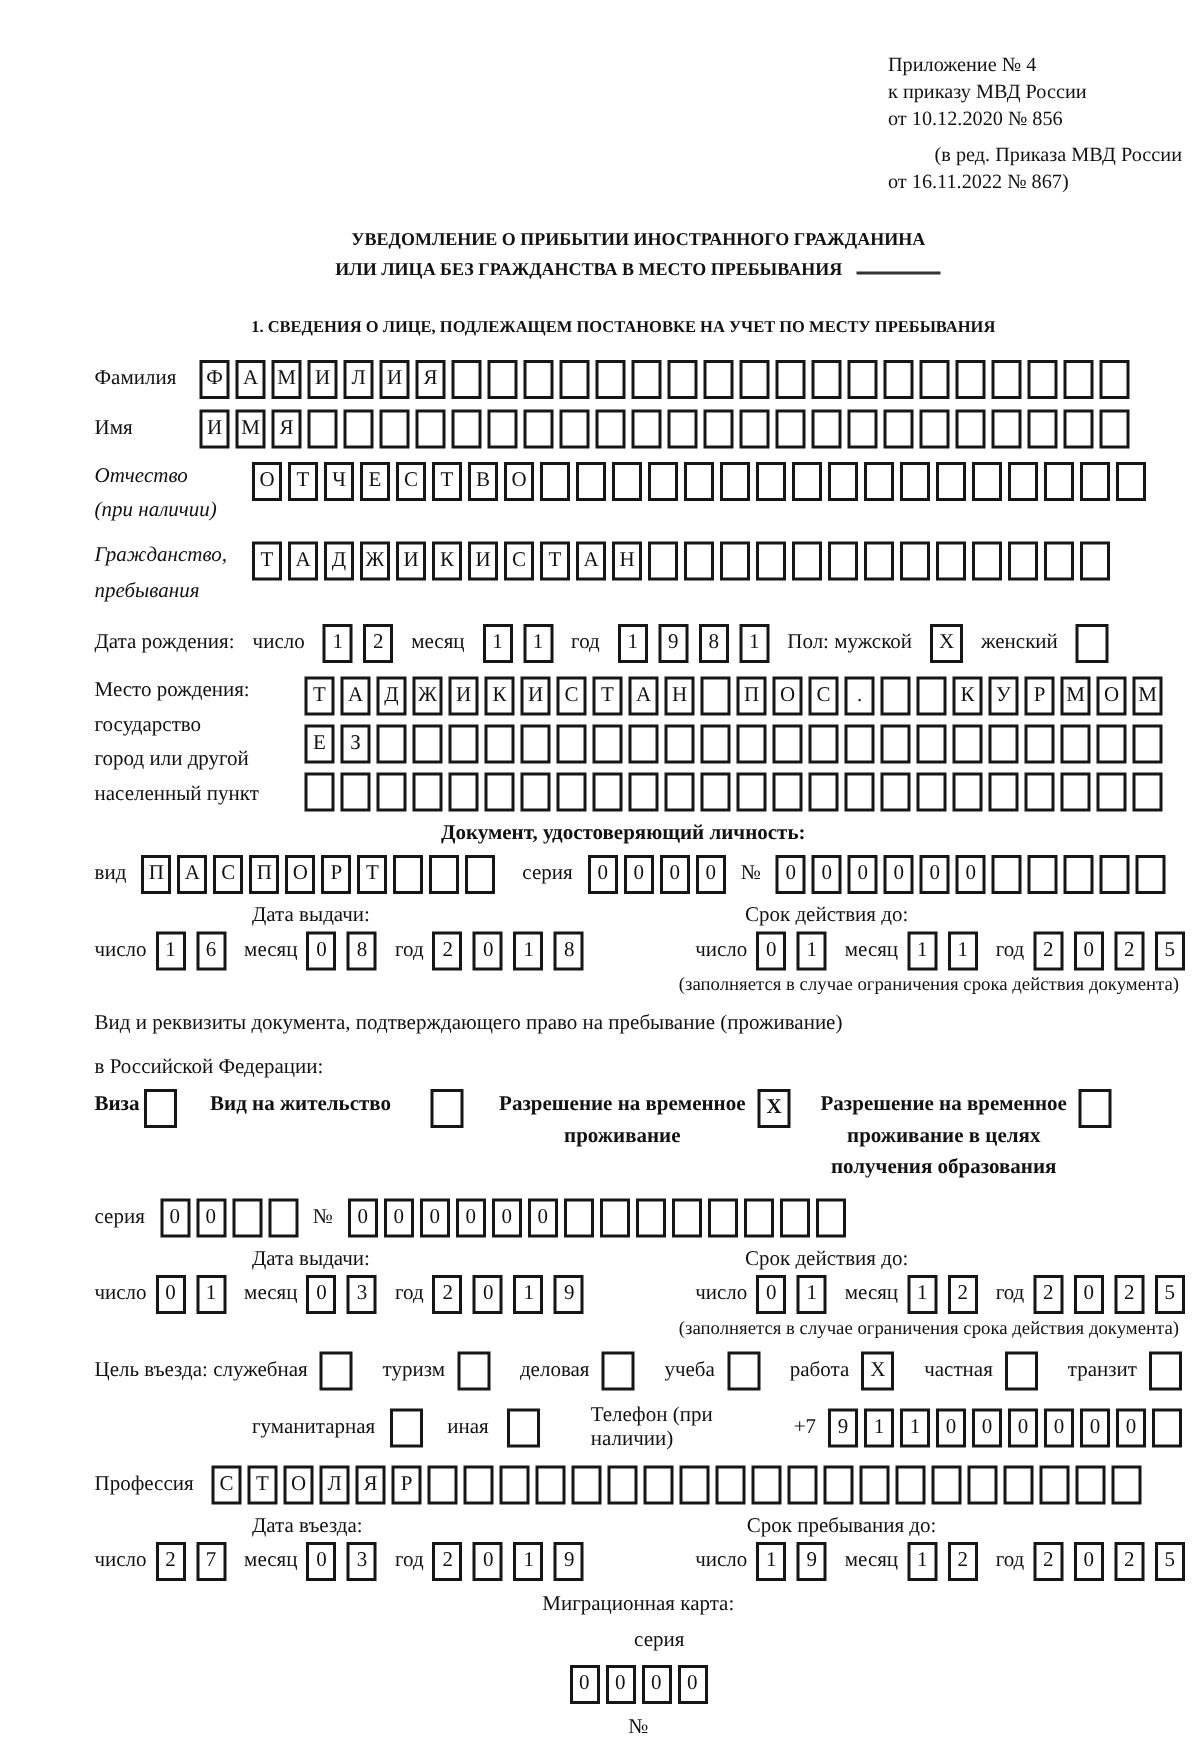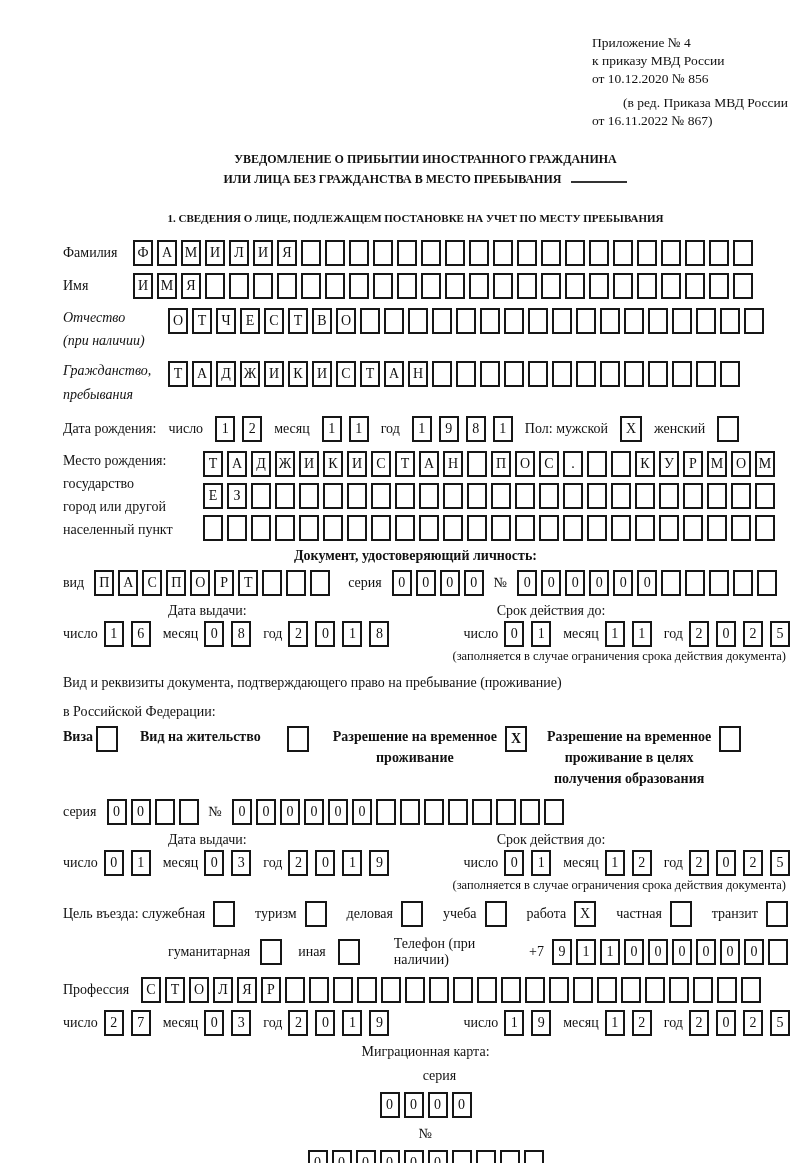--- a/index.html
+++ b/index.html
@@ -626,20 +626,24 @@
         <span class="cell"></span>
         <span class="cell"></span>
         <span class="cell"></span>
         <span class="cell"></span>
         <span class="cell"></span>
         <span class="cell"></span>
         <span class="cell"></span>
       </span>
   </div>
 
+  <div class="date-heads" style="margin-top:6px;">
+    <span class="dh-left">Дата въезда:</span>
+    <span class="dh-right" style="margin-left:256px;">Срок пребывания до:</span>
+  </div>
   <div class="date-row">
     <div class="dgroup">
       <span>число</span>
       <span class="cells spread">
           <span class="cell">2</span>
           <span class="cell">7</span>
         </span>
       <span>месяц</span>
       <span class="cells spread">
           <span class="cell">0</span>

